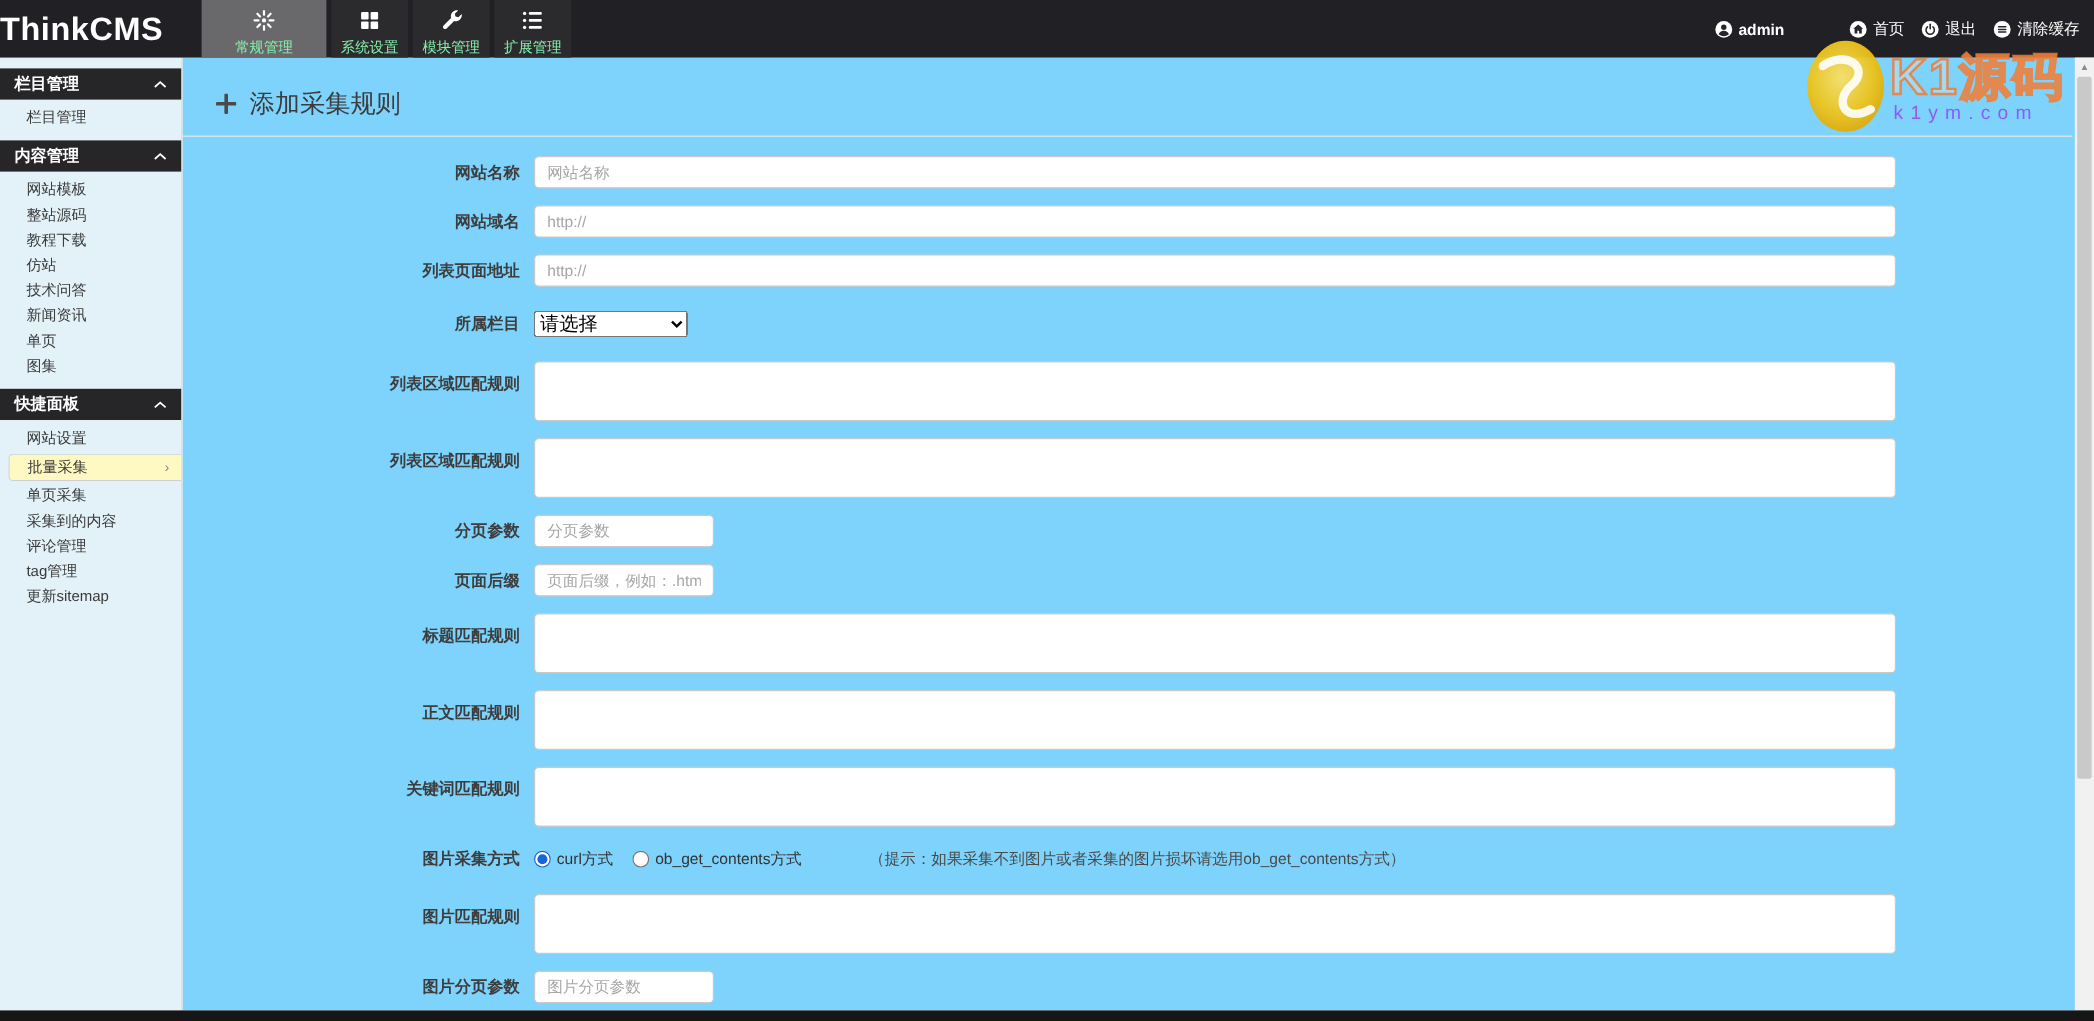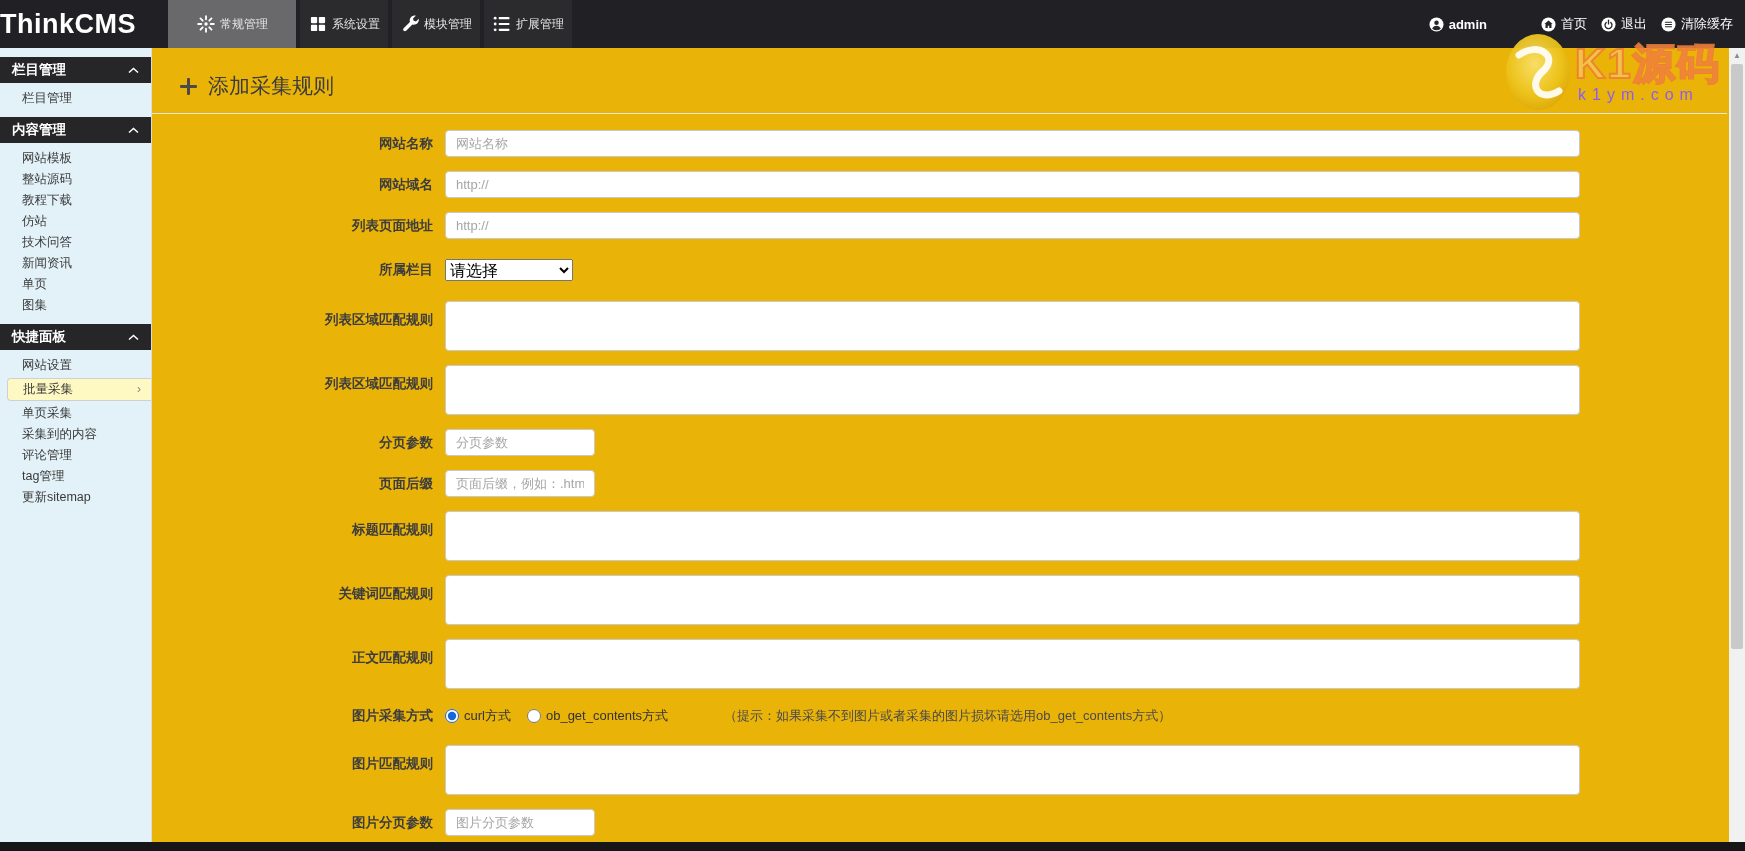--- a/index.html
+++ b/index.html
@@ -5,22 +5,22 @@
   * { box-sizing: border-box; margin: 0; padding: 0; }
   html,body { width:1745px; height:851px; overflow:hidden; background:#fff;
     font-family:"Liberation Sans", sans-serif; }
 
   
   .header { position:absolute; top:0; left:0; width:1745px; height:48px;
     background:#212125; display:flex; align-items:stretch; z-index:5; }
   .logo { width:168px; color:#fff; font-size:27px; font-weight:bold;
     display:flex; align-items:center; letter-spacing:.5px; cursor:pointer; }
   .tabs { display:flex; gap:4px; }
-  .tab { min-width:58px; padding:0 8px; background:#2b2b2e; color:#e5e5e5;
-    display:flex; flex-direction:row; align-items:center; justify-content:center;
+  .tab { min-width:58px; padding:0 8px; background:#2b2b2e; color:#86efac;
+    display:flex; flex-direction:column; align-items:center; justify-content:flex-end;
     gap:4px; font-size:12px; cursor:pointer; }
   .tab .ticon { width:20px; height:20px; display:block; }
   .tab.active { background:#69696c; padding:0 28px; }
   .header-right { margin-left:auto; display:flex; align-items:center; gap:14px;
     padding-right:12px; color:#fff; font-size:13px; }
   .hitem { display:flex; align-items:center; gap:5px; cursor:pointer; white-space:nowrap; }
   .hitem.admin { margin-right:40px; font-weight:bold; }
   .hicon { width:15px; height:15px; display:block; }
 
   
@@ -34,21 +34,21 @@
   .side-items { padding-top:5px; padding-bottom:2px; }
   .side-item { font-size:12.5px; color:#3a3a3a; padding:4px 8px 4px 22px;
     cursor:pointer; line-height:13px; }
   .side-item.active { background:#fef9c3; border:1px solid #d0d0d0; border-right:none;
     border-radius:4px 0 0 4px; margin:2px 0 2px 7px; padding:4px 10px 4px 15px;
     display:flex; align-items:center; justify-content:space-between; }
   .side-item .arrow { color:#888; font-size:12px; }
 
   
   .main { position:absolute; top:48px; left:152px; width:1593px; height:794px;
-    background:#eab308; overflow:hidden; z-index:1; }
+    background:#7dd3fc; overflow:hidden; z-index:1; }
   .page-title { display:flex; align-items:center; gap:11px; padding:24px 0 13px 28px;
     margin-right:18px; border-bottom:1px solid #e8e8e8; font-size:21px; color:#3c3c3c; }
   .plus-icon { width:17px; height:17px; display:block; }
   .form { padding-top:16px; }
   .row { display:flex; align-items:center; margin-bottom:14px; }
   .row.ta { align-items:flex-start; }
   .row.ta .flabel { padding-top:10px; }
   .row.sel { padding-top:6px; margin-bottom:20px; }
   .row.radio-row { padding:4px 0; margin-bottom:16px; }
   .flabel { flex:none; width:293px; text-align:right; padding-right:12px;
@@ -293,26 +293,26 @@
       <div class="flabel">页面后缀</div>
       <input type="text" class="w-sm" placeholder="页面后缀，例如：.html" style="">
     </div>
 
     <div class="row ta">
       <div class="flabel">标题匹配规则</div>
       <textarea class="w-full" style=""></textarea>
     </div>
 
     <div class="row ta">
+      <div class="flabel">正文匹配规则</div>
+      <textarea class="w-full" style=""></textarea>
+    </div>
+
+    <div class="row ta">
       <div class="flabel">关键词匹配规则</div>
-      <textarea class="w-full" style=""></textarea>
-    </div>
-
-    <div class="row ta">
-      <div class="flabel">正文匹配规则</div>
       <textarea class="w-full" style=""></textarea>
     </div>
 
     <div class="row radio-row">
       <div class="flabel">图片采集方式</div>
       <div class="radio-group">
         <label class="radio-opt">
           <input type="radio" name="img_mode" checked="" style="">
           <span>curl方式</span>
         </label>

